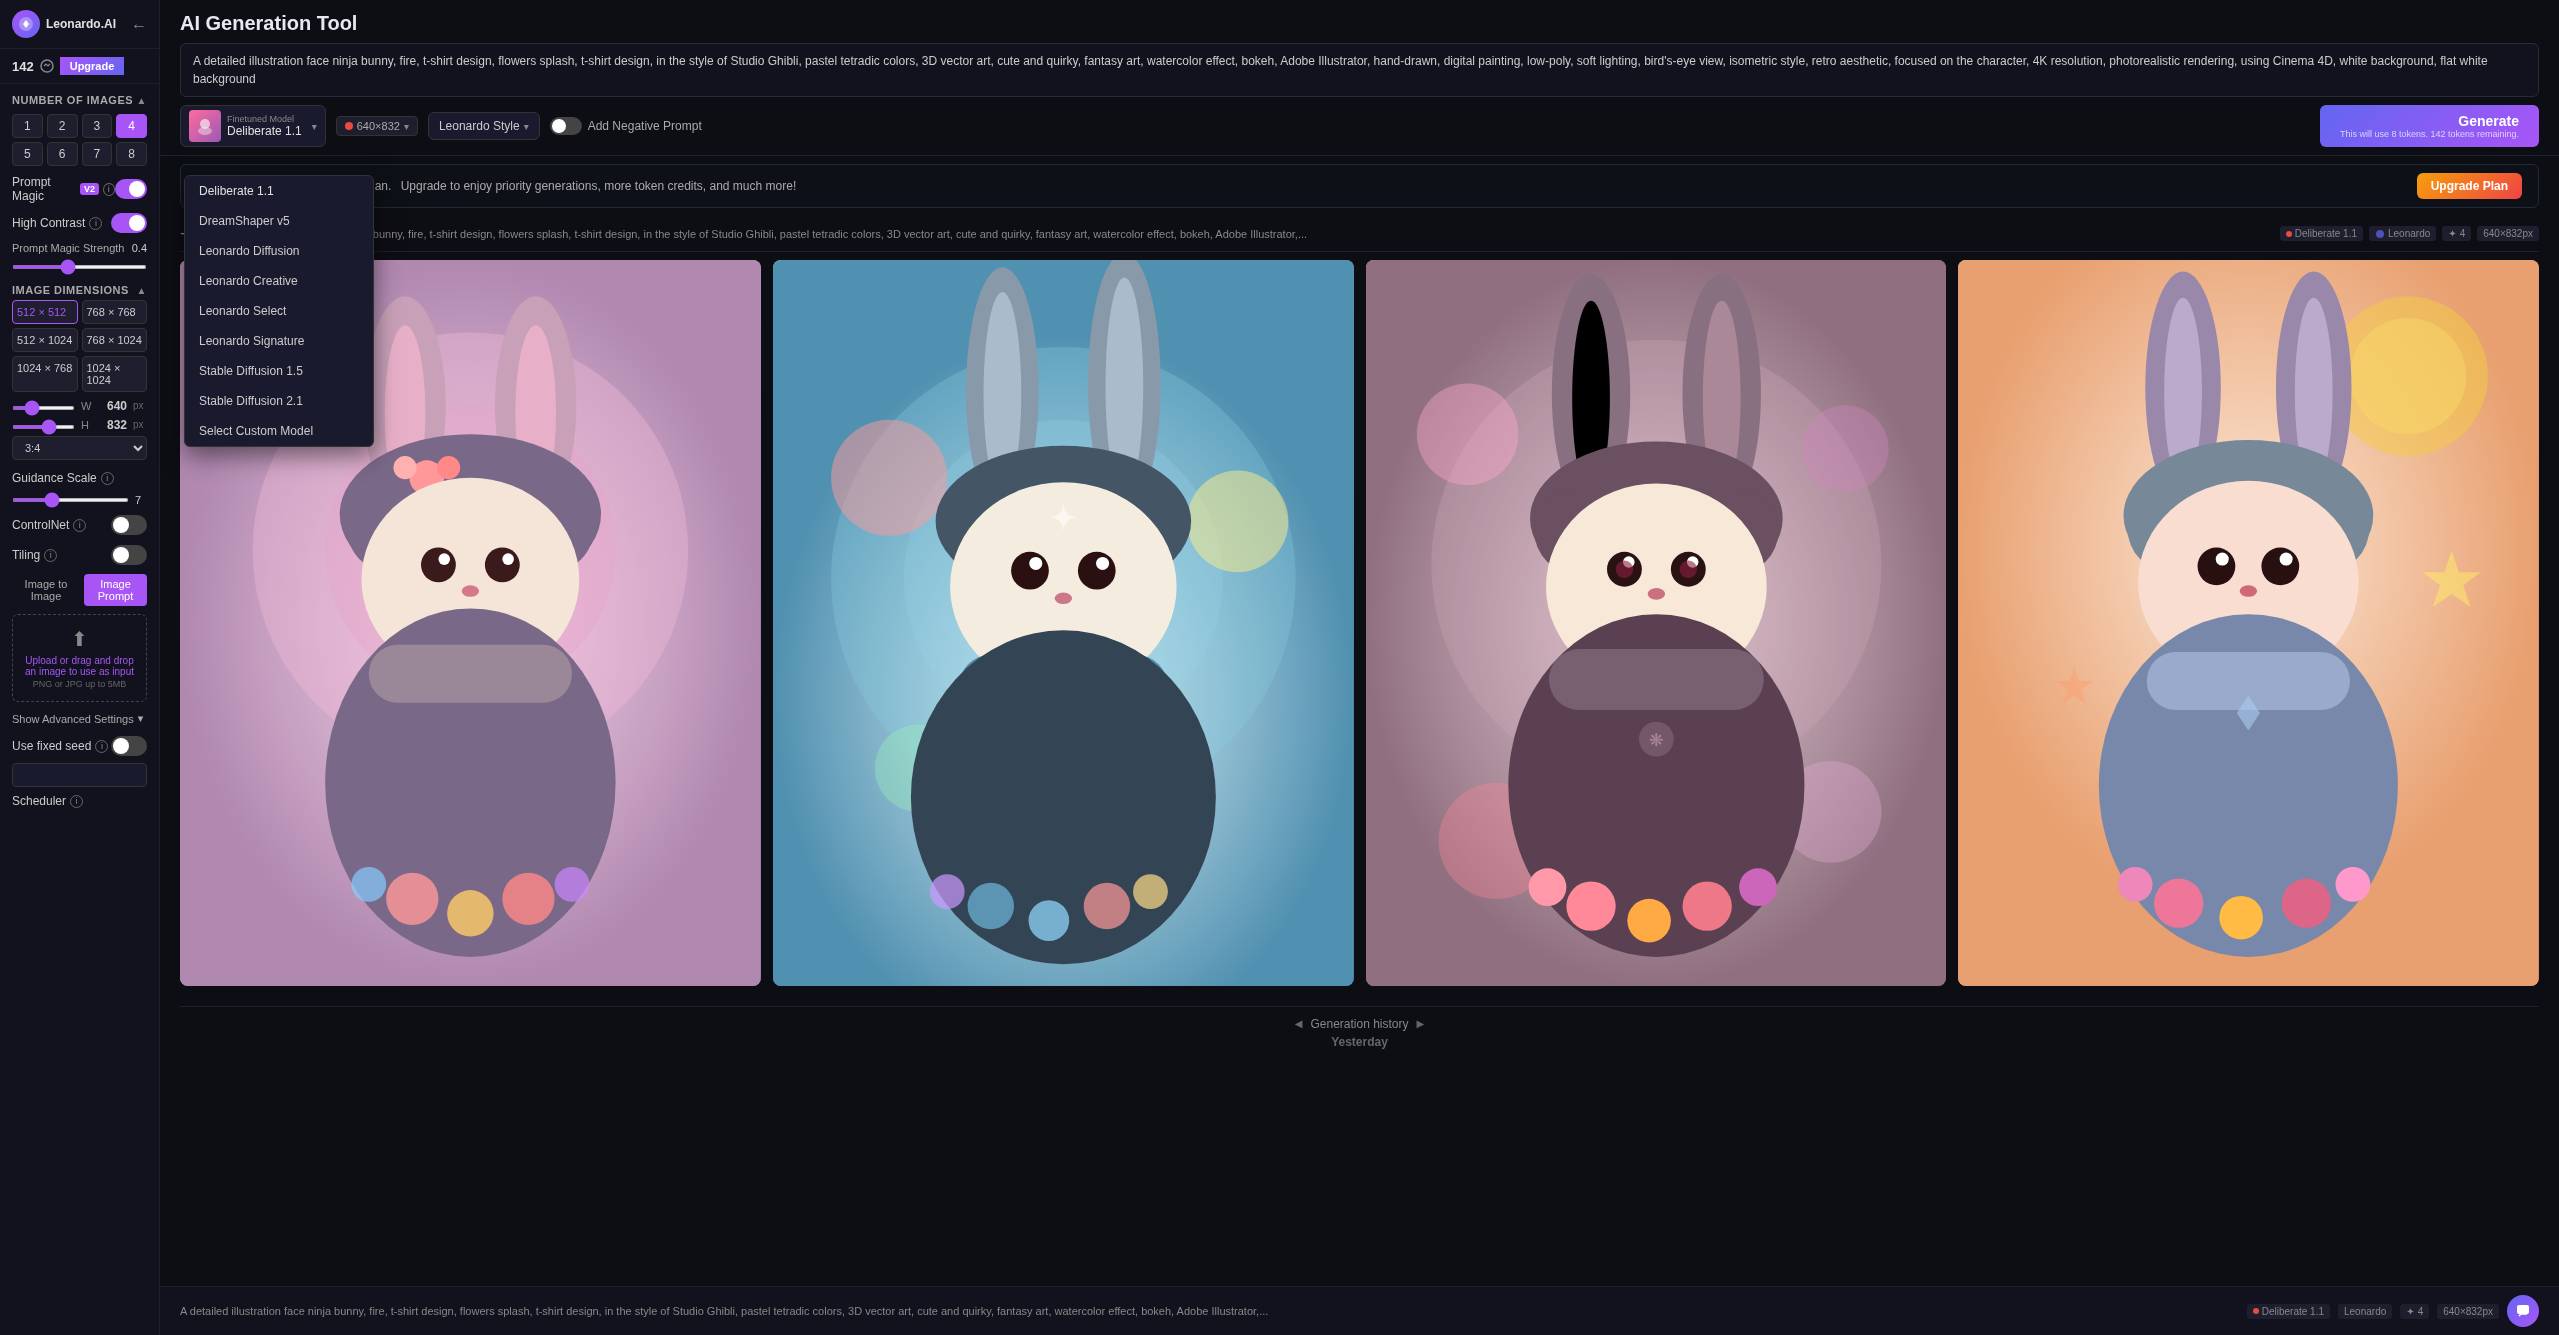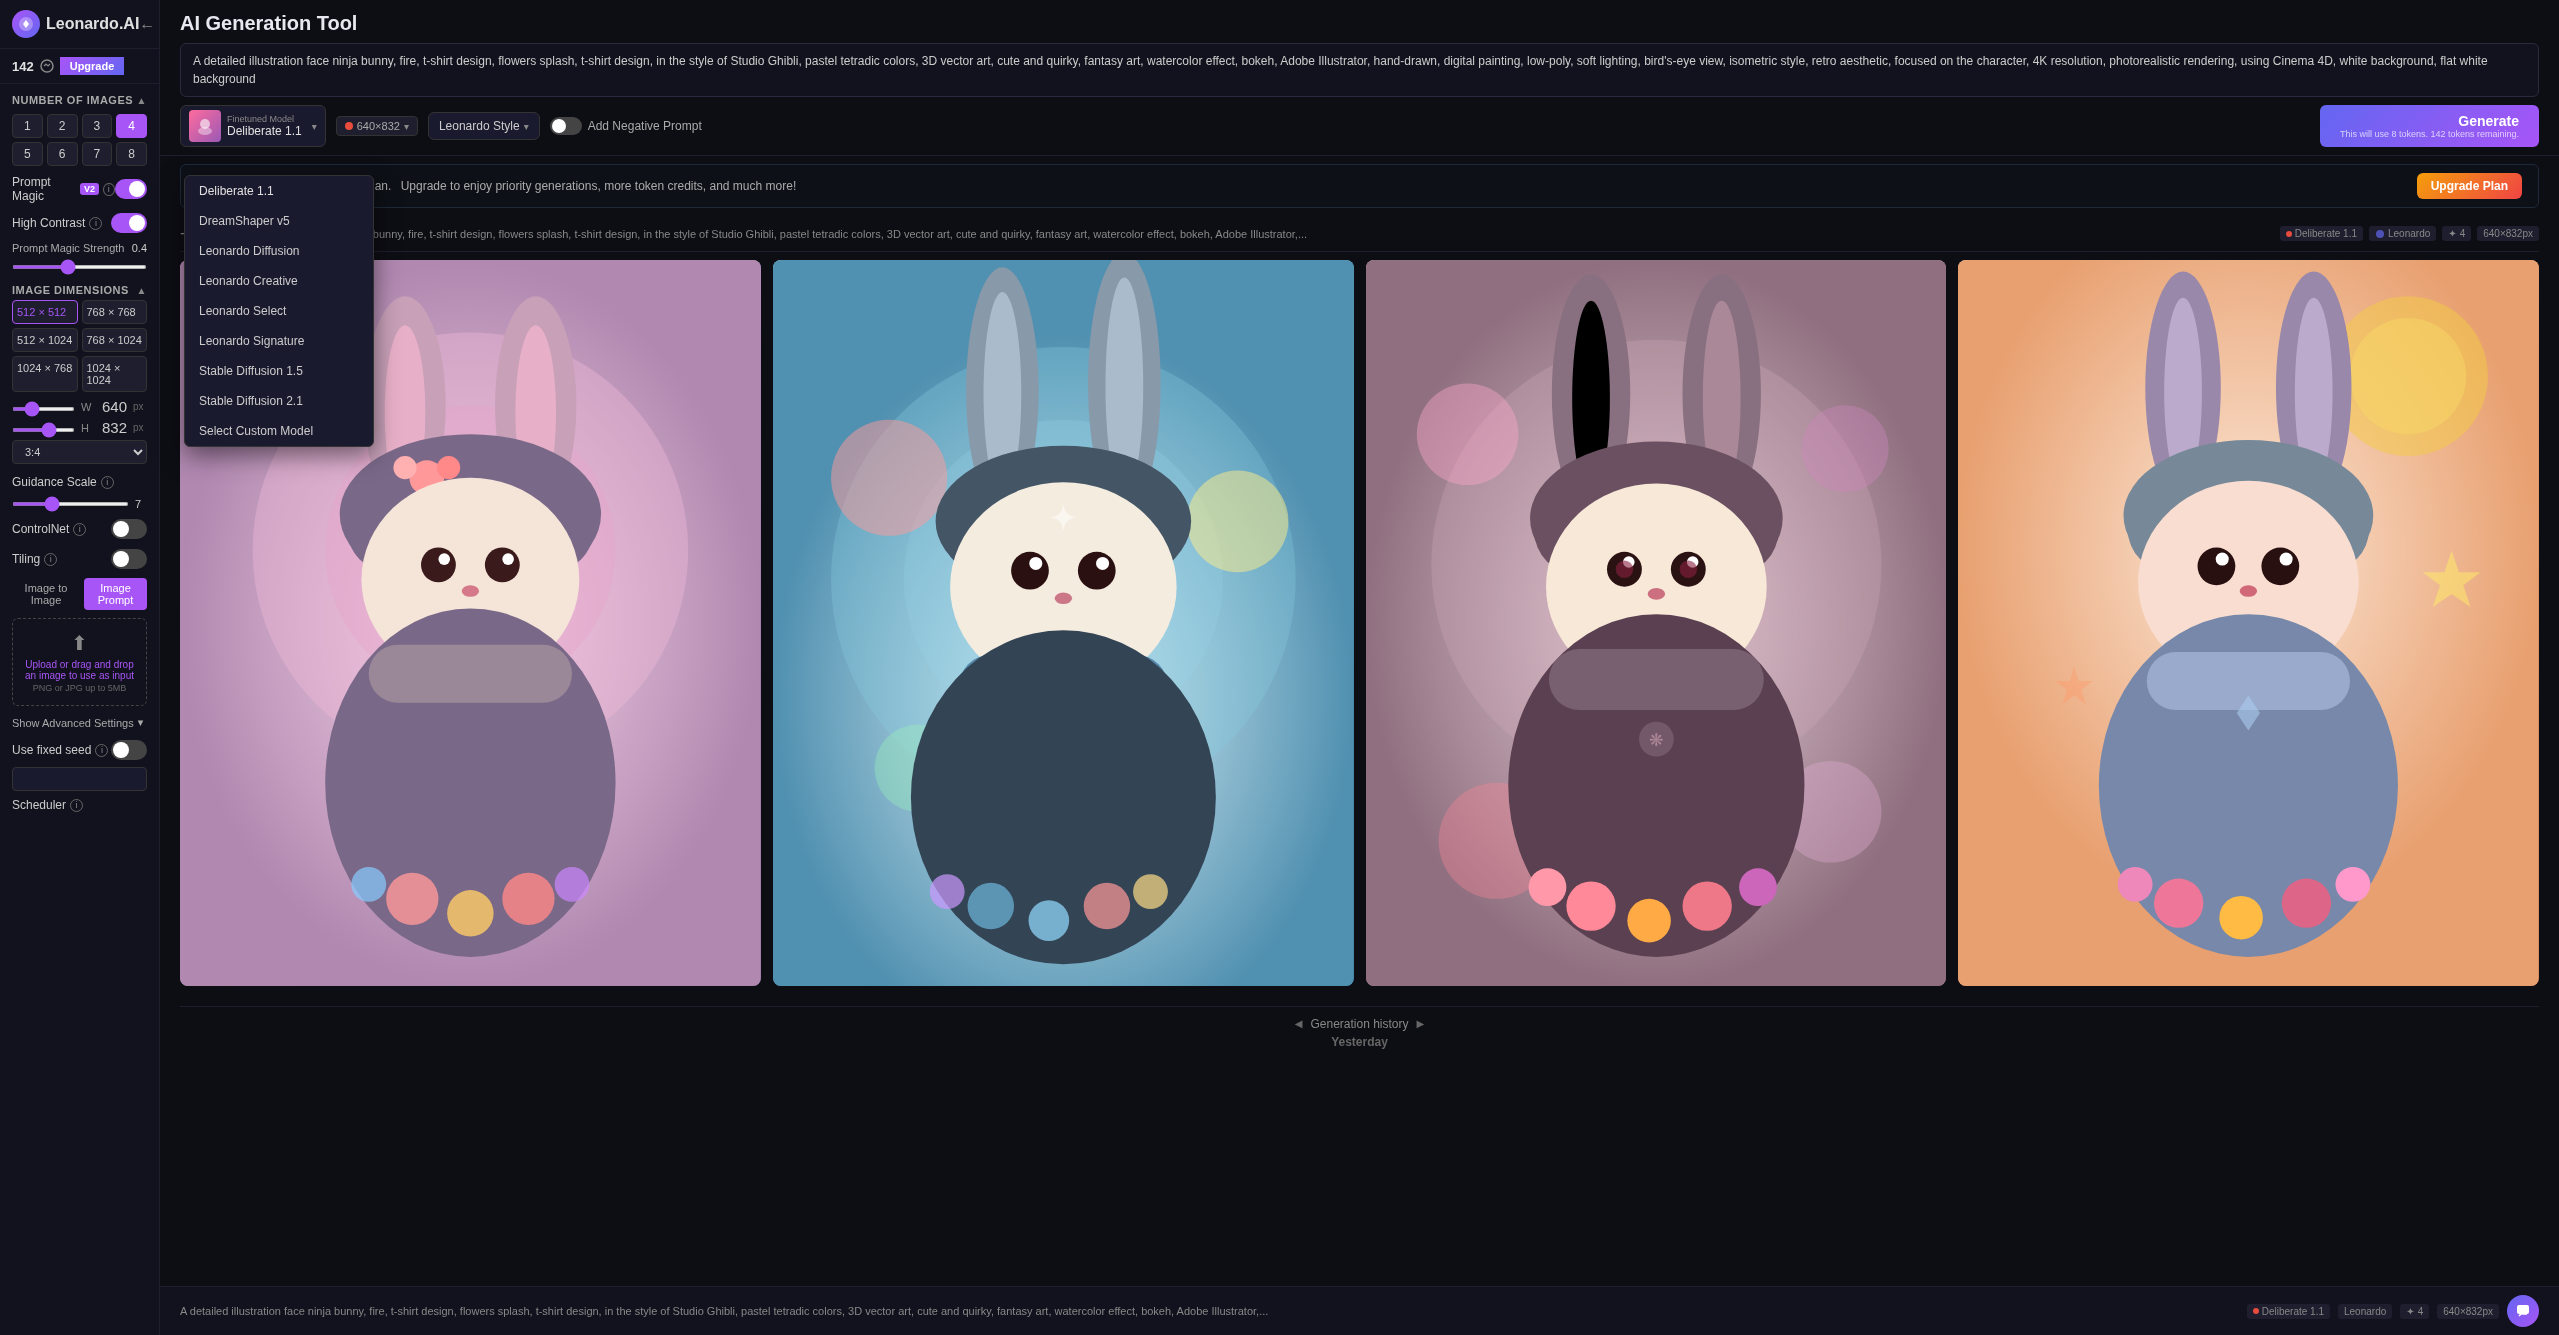--- a/index.html
+++ b/index.html
@@ -46,21 +46,21 @@
       background: linear-gradient(135deg, #a855f7, #6366f1);
       display: flex;
       align-items: center;
       justify-content: center;
       font-size: 10px;
       color: white;
       font-weight: bold;
     }
 
     .logo-text {
-      font-size: 16px;
+      font-size: 12px;
       font-weight: 600;
       color: #e0e0e0;
     }
 
     .collapse-btn {
       color: #888;
       cursor: pointer;
       font-size: 16px;
     }
 
@@ -244,24 +244,25 @@
 
     .wh-slider { flex: 1; }
 
     .wh-label {
       font-size: 11px;
       color: #888;
       width: 12px;
     }
 
     .wh-value {
-      font-size: 15px;
+      font-size: 12px;
       color: #ccc;
       width: 28px;
       text-align: right;
+      font-weight: bold;
     }
 
     .wh-unit { font-size: 10px; color: #666; width: 14px; }
 
     .aspect-select {
       background: #1e1e2e;
       border: 1px solid #333;
       color: #ccc;
       border-radius: 4px;
       padding: 4px 8px;

